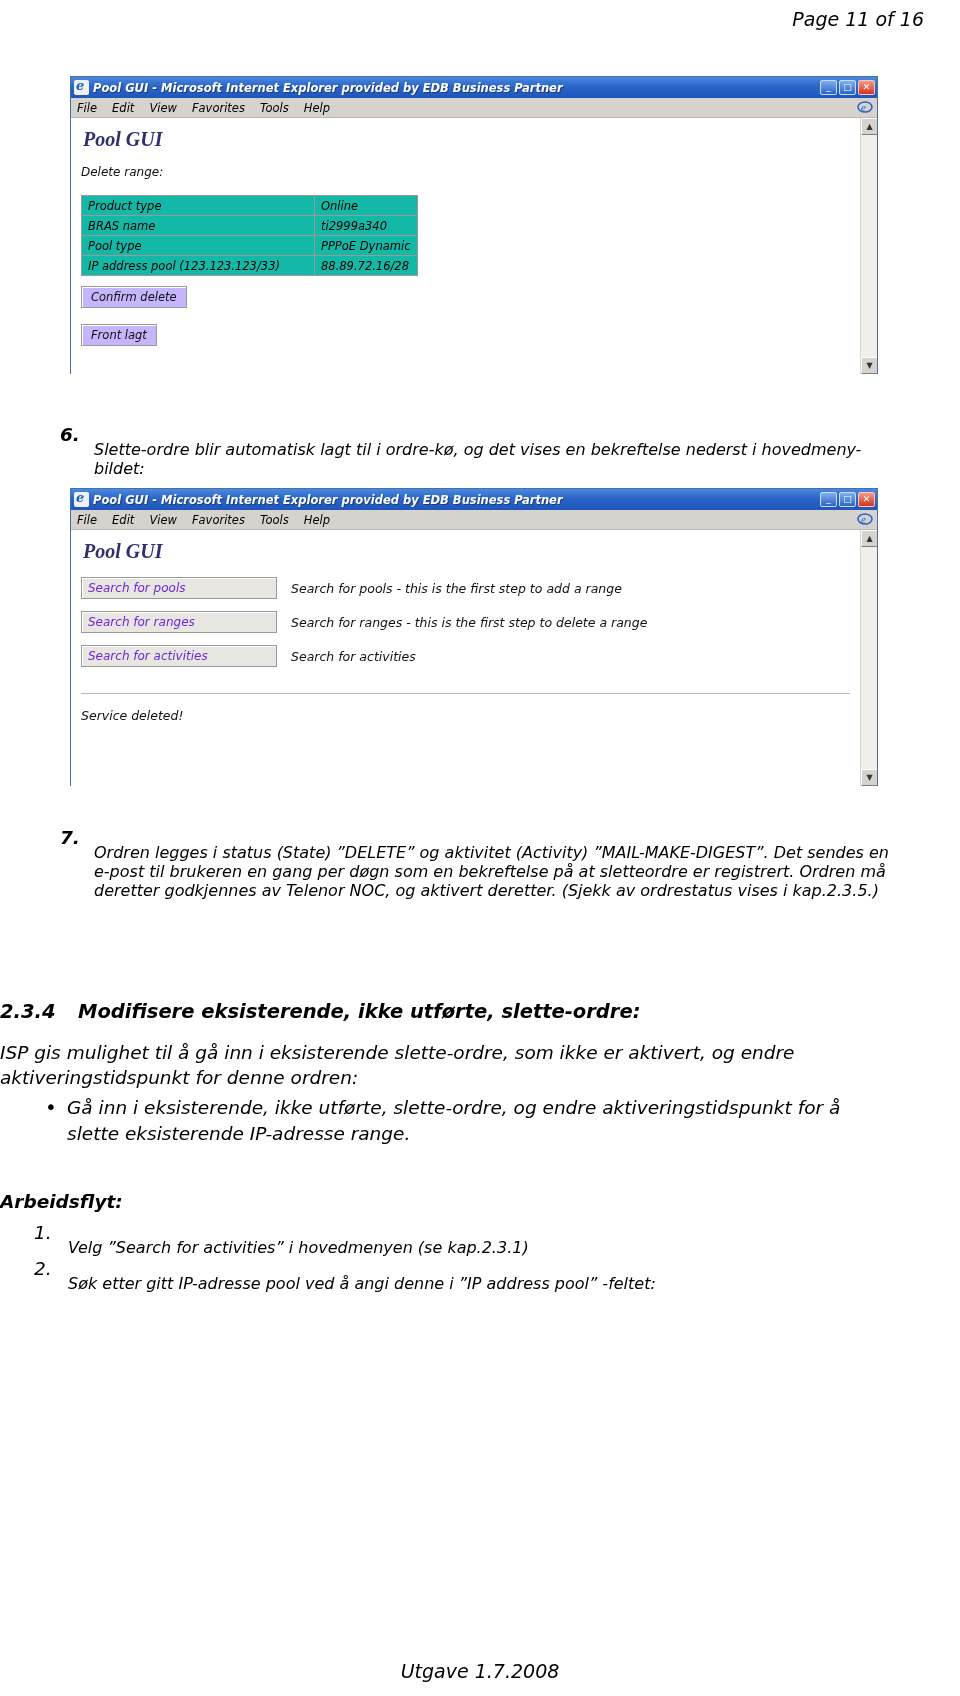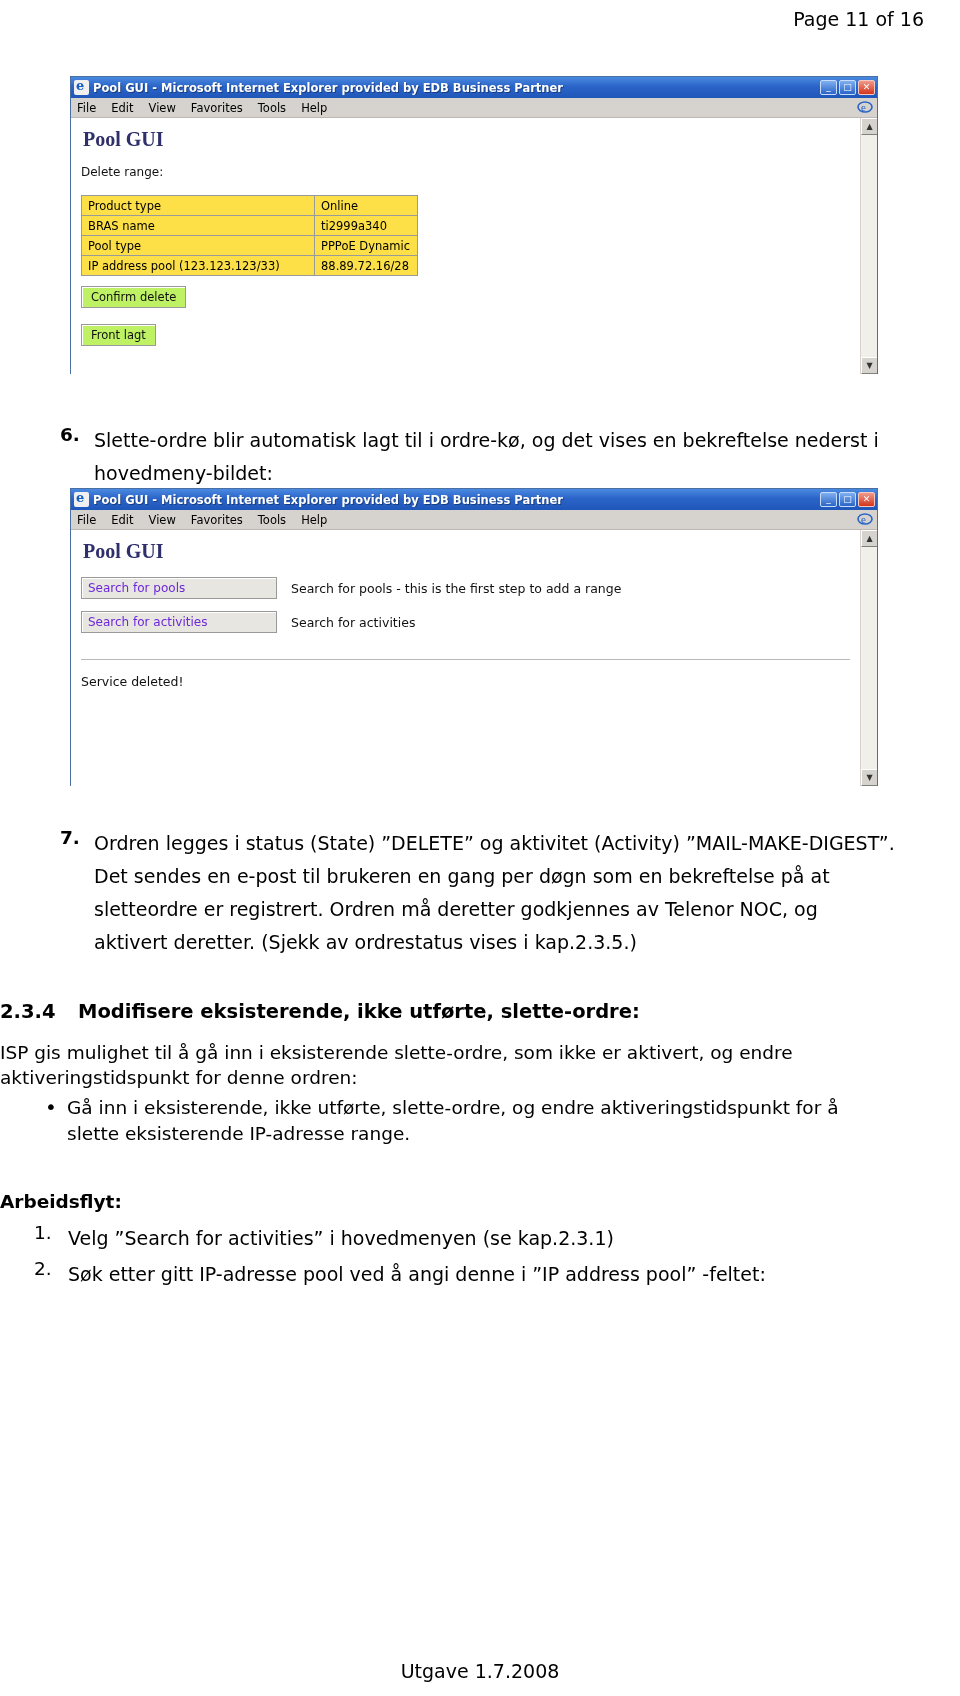--- a/index.html
+++ b/index.html
@@ -13,20 +13,21 @@
     position: relative;
     font-family: "DejaVu Sans", sans-serif;
     color: #000;
   }
   .page {
     position: relative;
     width: 960px;
     height: 1696px;
     box-sizing: border-box;
     padding: 8px;
+    font-style: italic;
   }
   .page-header {
     position: absolute;
     top: 8px;
     right: 36px;
     font-size: 19px;
     font-family: "DejaVu Sans", sans-serif;
   }
   .page-footer {
     position: absolute;
@@ -186,30 +187,30 @@
 
   
   .info-table {
     border-collapse: collapse;
     margin-top: 16px;
     font-size: 11.5px;
   }
   .info-table td {
     border: 1px solid #9a9a9a;
     padding: 2px 6px;
-    background: #fde047;
+    background: #14b8a6;
     height: 15px;
     white-space: nowrap;
   }
   .info-table td.k { width: 220px; }
   .info-table td.v { width: 90px; }
 
   .btn {
     display: inline-block;
-    background: #bef264;
+    background: #c4b5fd;
     border: 1px solid #9a9a9a;
     font-size: 11.5px;
     padding: 3px 9px;
     font-family: "DejaVu Sans", sans-serif;
     color: #111;
     box-shadow: inset 1px 1px 0 #fff;
   }
 
   
   .srow {
@@ -250,22 +251,23 @@
     position: absolute;
     display: flex;
   }
   .num-item .n {
     width: 34px;
     flex: 0 0 34px;
     font-size: 18.5px;
     font-weight: bold;
   }
   .num-item .body {
-    font-size: 19px;
-    line-height: 33px;
+    font-size: 16px;
+    line-height: 19px;
+    margin-top: 16px;
   }
   .b { font-weight: bold; }
   .sec-head {
     position: absolute;
     font-size: 19.5px;
     font-weight: bold;
   }
   .sec-head .num { display: inline-block; width: 78px; }
   .bullet-item {
     position: absolute;
@@ -390,20 +392,24 @@
       </span>
     </div>
     <div class="client" style="height:256px;">
       <div class="client-inner">
         <div class="app-title">Pool GUI</div>
         <div class="srow">
           <div class="sbtn">Search for pools</div>
           <div class="sdesc">Search for pools - this is the first step to add a range</div>
         </div>
         <div class="srow">
+          <div class="sbtn">Search for ranges</div>
+          <div class="sdesc">Search for ranges - this is the first step to delete a range</div>
+        </div>
+        <div class="srow">
           <div class="sbtn">Search for activities</div>
           <div class="sdesc">Search for activities</div>
         </div>
         <hr class="hr-line">
         <div class="lbl" style="font-size:12.5px;">Service deleted!</div>
       </div>
       <div class="scrollbar">
         <div class="sb-arrow up">▲</div>
         <div class="sb-arrow down">▼</div>
       </div>

